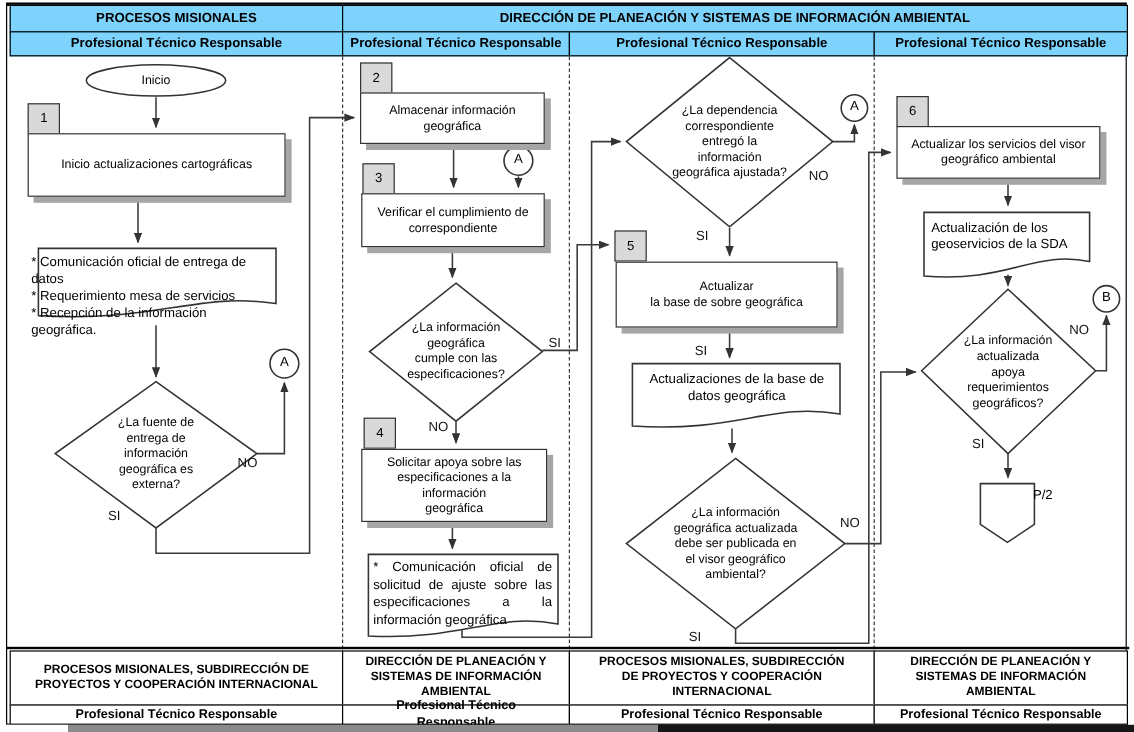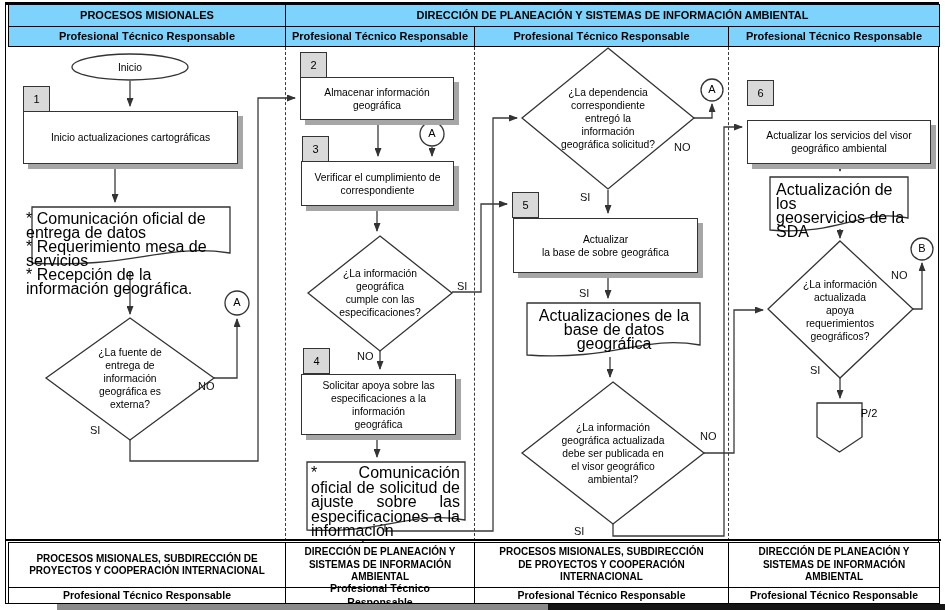--- a/index.html
+++ b/index.html
@@ -18,21 +18,21 @@
     font-weight:bold;font-size:10px;line-height:1.25;padding:1px 12px;}
   .vdash{position:absolute;top:47px;height:494px;width:0;border-left:1px dashed #3a3a3a;}
   .box{position:absolute;background:#fff;border:1px solid #333;box-shadow:5px 5px 0 #a6a6a6;
     box-sizing:border-box;display:flex;align-items:center;justify-content:center;
     text-align:center;font-size:10.3px;line-height:13px;white-space:pre-line;padding:2px;}
   .tag{position:absolute;width:27px;height:26px;background:#d9d9d9;border:1px solid #333;
     box-sizing:border-box;display:flex;align-items:center;justify-content:center;
     font-size:11px;}
   .dtext{position:absolute;display:flex;align-items:center;justify-content:center;
     text-align:center;font-size:10.3px;line-height:13px;white-space:pre-line;}
-  .doctext{position:absolute;font-size:16px;line-height:14px;white-space:pre-line;}
+  .doctext{position:absolute;font-size:11px;line-height:14px;white-space:pre-line;}
   .lbl{position:absolute;font-size:11px;color:#111;}
   .ctext{position:absolute;text-align:center;font-size:11px;}
   .bottom-strip{position:absolute;left:0;top:604px;width:945px;height:6px;
     background:linear-gradient(to right,#ffffff 0 6%,#8a8a8a 6% 58%,#151515 58% 100%);}
   .thickline{position:absolute;background:#000;}
 </style>
 </head>
 <body>
 
 <div id="stage">
@@ -148,21 +148,21 @@
   </div>
   <div class="box" style="left:301px;top:374px;width:155px;height:61px;">Solicitar apoya sobre las
 especificaciones a la información
 geográfica</div>
   <div class="doctext" style="left:311px;top:466px;width:149px;text-align:justify;line-height:14.5px;">* Comunicación oficial de solicitud de ajuste sobre las especificaciones a la información geográfica</div>
 
   <div class="dtext" style="left:528px;top:82px;width:160px;height:72px;">¿La dependencia
 correspondiente
 entregó la
 información
-geográfica solicitud?</div>
+geográfica ajustada?</div>
   <div class="lbl" style="left:674px;top:141px;">NO</div>
   <div class="ctext" style="left:701px;top:83px;width:22px;">A</div>
   <div class="lbl" style="left:580px;top:191px;">SI</div>
   <div class="tag" style="left:512px;top:192px;">
     <span>5</span>
   </div>
   <div class="box" style="left:513px;top:218px;width:185px;height:55px;">Actualizar
 la base de sobre geográfica</div>
   <div class="lbl" style="left:579px;top:287px;">SI</div>
   <div class="doctext" style="left:529px;top:309px;width:170px;text-align:center;">Actualizaciones de la base de datos geográfica</div>
@@ -170,21 +170,21 @@
 geográfica actualizada
 debe ser publicada en
 el visor geográfico
 ambiental?</div>
   <div class="lbl" style="left:700px;top:430px;">NO</div>
   <div class="lbl" style="left:574px;top:525px;">SI</div>
 
   <div class="tag" style="left:747px;top:80px;">
     <span>6</span>
   </div>
-  <div class="box" style="left:747px;top:120px;width:184px;height:44px;">Actualizar los servicios del visor
+  <div class="box" style="left:747px;top:105px;width:170px;height:44px;">Actualizar los servicios del visor
 geográfico ambiental</div>
   <div class="doctext" style="left:776px;top:183px;width:130px;">Actualización de los
 geoservicios de la SDA</div>
   <div class="dtext" style="left:770px;top:274px;width:140px;height:72px;">¿La información
 actualizada
 apoya
 requerimientos
 geográficos?</div>
   <div class="ctext" style="left:911px;top:242px;width:22px;">B</div>
   <div class="lbl" style="left:891px;top:269px;">NO</div>

